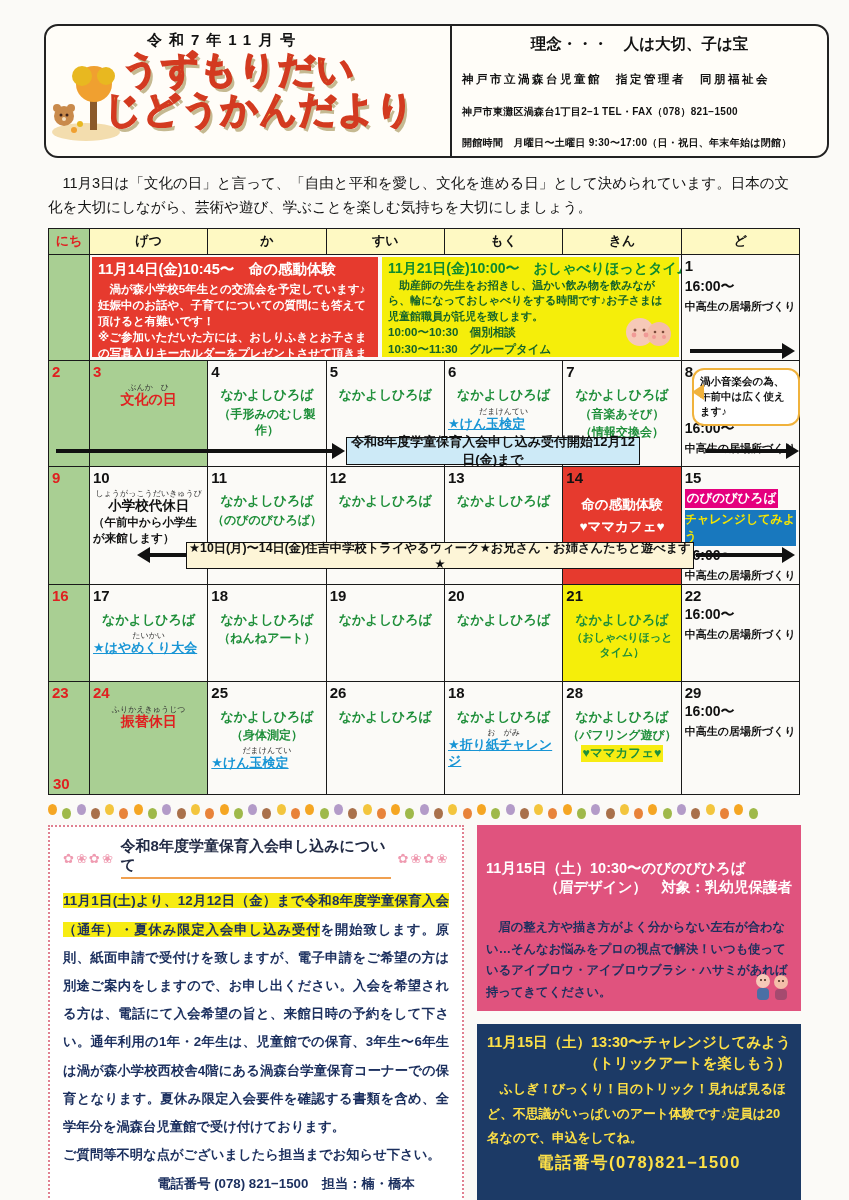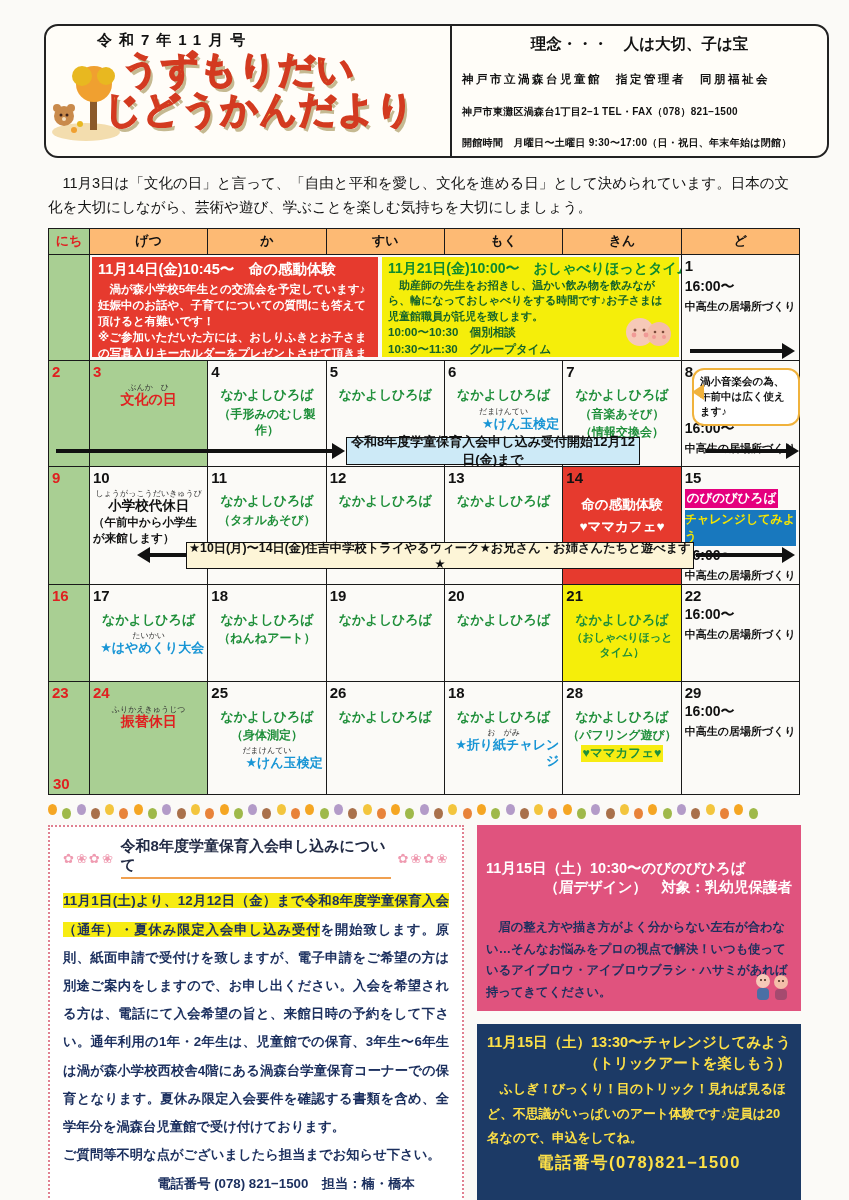--- a/index.html
+++ b/index.html
@@ -8,46 +8,46 @@
     --banner-blue:#cdeaf7; --banner-cream:#fdf5d7; --pink-box:#e0537e;
     --navy-box:#1c3a66; --navy-text:#1b2f5e; --highlight-yellow:#f7ec13;
     --magenta-hl:#e5007e; --blue-hl:#1878be;
   }
   *{box-sizing:border-box;margin:0;padding:0;}
   body{width:849px;height:1200px;background:#fbfaf7;font-family:"Liberation Sans","DejaVu Sans",sans-serif;color:#111;overflow:hidden;}
 
   
   .header{margin:24px 20px 0 44px;border:2.5px solid #222;border-radius:14px;display:flex;height:134px;overflow:hidden;background:#fffdf8;}
   .header-left{width:404px;position:relative;padding:5px 0 0 6px;}
-  .issue{font-weight:bold;font-size:15px;letter-spacing:7px;margin-left:45px;}
+  .issue{font-weight:bold;font-size:15px;letter-spacing:7px;margin-left:95px;}
   .big-title{margin-left:70px;font-weight:bold;font-size:37px;line-height:1.08;color:#ecc44a;-webkit-text-stroke:1.7px #d33a20;letter-spacing:1px;text-shadow:3px 4px 0 rgba(150,130,60,.55);white-space:nowrap;}
   .big-title .t2{margin-left:-18px;display:block;}
   .illu{position:absolute;left:4px;top:32px;}
   .header-right{flex:1;border-left:2.5px solid #222;padding:8px 10px 6px;display:flex;flex-direction:column;justify-content:space-between;}
   .motto{text-align:center;font-weight:bold;font-size:15.5px;}
   .org{font-size:11.5px;font-weight:bold;letter-spacing:2.5px;white-space:nowrap;}
   .addr,.hours{font-size:10px;font-weight:bold;letter-spacing:.3px;white-space:nowrap;}
 
   
   .intro{margin:14px 48px 0;font-size:14.5px;line-height:1.65;}
 
   
   .cal-wrap{position:relative;margin:8px 48px 0;}
   table.cal{border-collapse:collapse;width:752px;table-layout:fixed;}
   .cal td,.cal th{border:1.6px solid #1a1a1a;vertical-align:top;padding:2px 3px;overflow:hidden;}
-  .cal th{font-size:13px;font-weight:bold;background:#fdba74;padding:3px 0;}
+  .cal th{font-size:13px;font-weight:bold;background:#fef9c3;padding:3px 0;}
   th.hgreen{background:var(--cell-green);color:var(--text-red);text-align:center;}
   td.g{background:var(--cell-green);}
   td.redcell{background:var(--event-red);}
   td.yellowcell{background:var(--event-yellow);}
   .num{font-weight:bold;font-size:15px;color:#111;line-height:1.15;}
   .num.red{color:var(--text-red);}
   .gl{color:var(--text-green);font-weight:bold;font-size:13px;text-align:center;margin-top:6px;line-height:1.35;}
   .gl2{color:var(--text-green);font-weight:bold;font-size:12px;text-align:center;line-height:1.35;margin-top:2px;}
-  .bl{color:var(--text-blue);font-weight:bold;font-size:13px;text-align:right;line-height:1.2;}
+  .bl{color:var(--text-blue);font-weight:bold;font-size:13px;text-align:left;line-height:1.2;text-decoration:underline;}
   .rb{font-size:8px;text-align:center;color:#333;line-height:1;margin-top:4px;}
   .time{font-weight:bold;font-size:14px;margin-top:4px;}
   .note{font-weight:bold;font-size:11px;margin-top:3px;line-height:1.3;}
   .holiday{color:var(--text-red);font-weight:bold;font-size:14px;text-align:center;line-height:1.1;}
   .blackl{font-weight:bold;font-size:13.5px;text-align:center;line-height:1.2;}
   .blackl2{font-weight:bold;font-size:11.5px;text-align:left;line-height:1.35;margin-top:1px;}
   .w1cell{padding:0;position:relative;}
   .evt-red{position:absolute;left:2px;top:2px;bottom:3px;width:286px;background:var(--event-red);color:#fff;padding:3px 6px;}
   .evt-red .et{font-size:14.5px;font-weight:bold;margin-bottom:2px;white-space:nowrap;}
   .evt-red p{font-size:11.5px;font-weight:bold;line-height:1.4;}
@@ -235,21 +235,21 @@
           </td>
       <td>
         <div class="num">10</div>
         <div class="rb">しょうがっこうだいきゅうび</div>
         <div class="blackl">小学校代休日</div>
         <div class="blackl2">（午前中から小学生が来館します）</div>
       </td>
       <td>
         <div class="num">11</div>
         <div class="gl">なかよしひろば</div>
-        <div class="gl2">（タオルあそび）</div>
+        <div class="gl2">（のびのびひろば）</div>
       </td>
       <td>
         <div class="num">12</div>
         <div class="gl">なかよしひろば</div>
       </td>
       <td>
         <div class="num">13</div>
         <div class="gl">なかよしひろば</div>
       </td>
       <td class="redcell">

